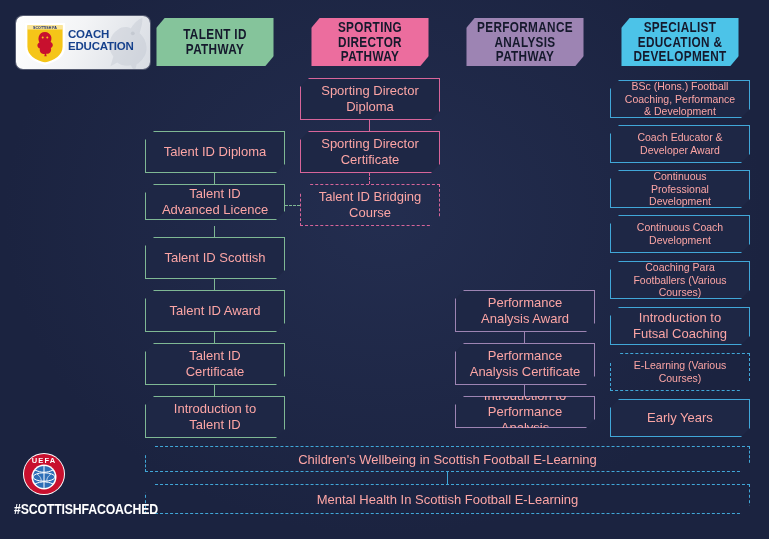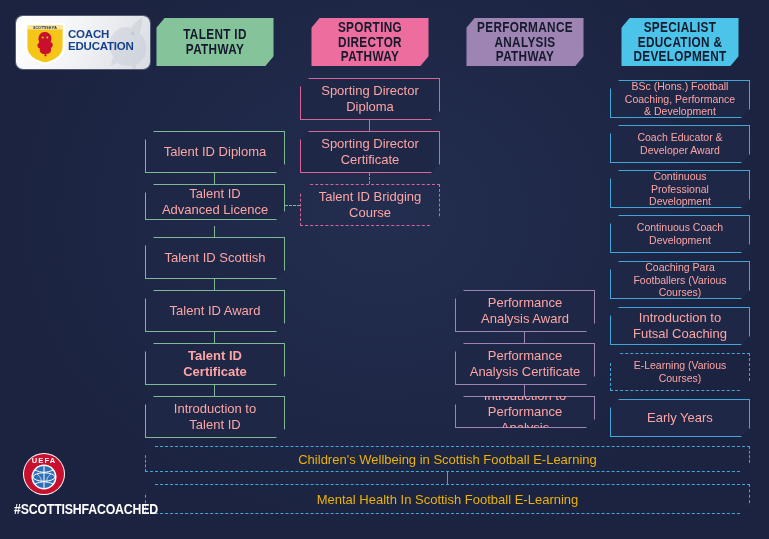--- a/index.html
+++ b/index.html
@@ -63,21 +63,21 @@
   .vline.dash{
     background:none;
     border-left:1.4px dashed #d8659a;width:0;
   }
   .hline{position:absolute;height:0;border-top:1.4px dashed #7fb894;}
 
   
   .wide{
     position:absolute;
     display:flex;align-items:center;justify-content:center;
-    color:#eab308;font-size:13px;
+    color:#fca5a5;font-size:13px;
     border:1.5px dashed #41a7d8;
     box-sizing:border-box;
     clip-path:polygon(9px 0,100% 0,100% calc(100% - 9px),calc(100% - 9px) 100%,0 100%,0 9px);
   }
 
   
   .sfa-logo{
     position:absolute;left:16px;top:16px;width:134px;height:53px;
     border-radius:7px;
     background:linear-gradient(115deg,#ffffff 0%,#f3f4f6 45%,#d8dce3 100%);
@@ -165,21 +165,21 @@
   </div>
   <div class="node n-green" style="left:145px;top:184px;width:140px;height:36px;font-size:13px;">
     <span>Talent ID Advanced Licence</span>
   </div>
   <div class="node n-green" style="left:145px;top:237px;width:140px;height:42px;font-size:13px;">
     <span>Talent ID Scottish</span>
   </div>
   <div class="node n-green" style="left:145px;top:290px;width:140px;height:42px;font-size:13px;">
     <span>Talent ID Award</span>
   </div>
-  <div class="node n-green" style="left:145px;top:343px;width:140px;height:42px;font-size:13px;font-weight:bold;">
+  <div class="node n-green" style="left:145px;top:343px;width:140px;height:42px;font-size:13px;">
     <span>Talent ID Certificate</span>
   </div>
   <div class="node n-green" style="left:145px;top:396px;width:140px;height:42px;font-size:13px;">
     <span>Introduction to Talent ID</span>
   </div>
 
   <div class="node n-pink" style="left:300px;top:78px;width:140px;height:42px;font-size:13px;">
     <span>Sporting Director Diploma</span>
   </div>
   <div class="node n-pink" style="left:300px;top:131px;width:140px;height:42px;font-size:13px;">

